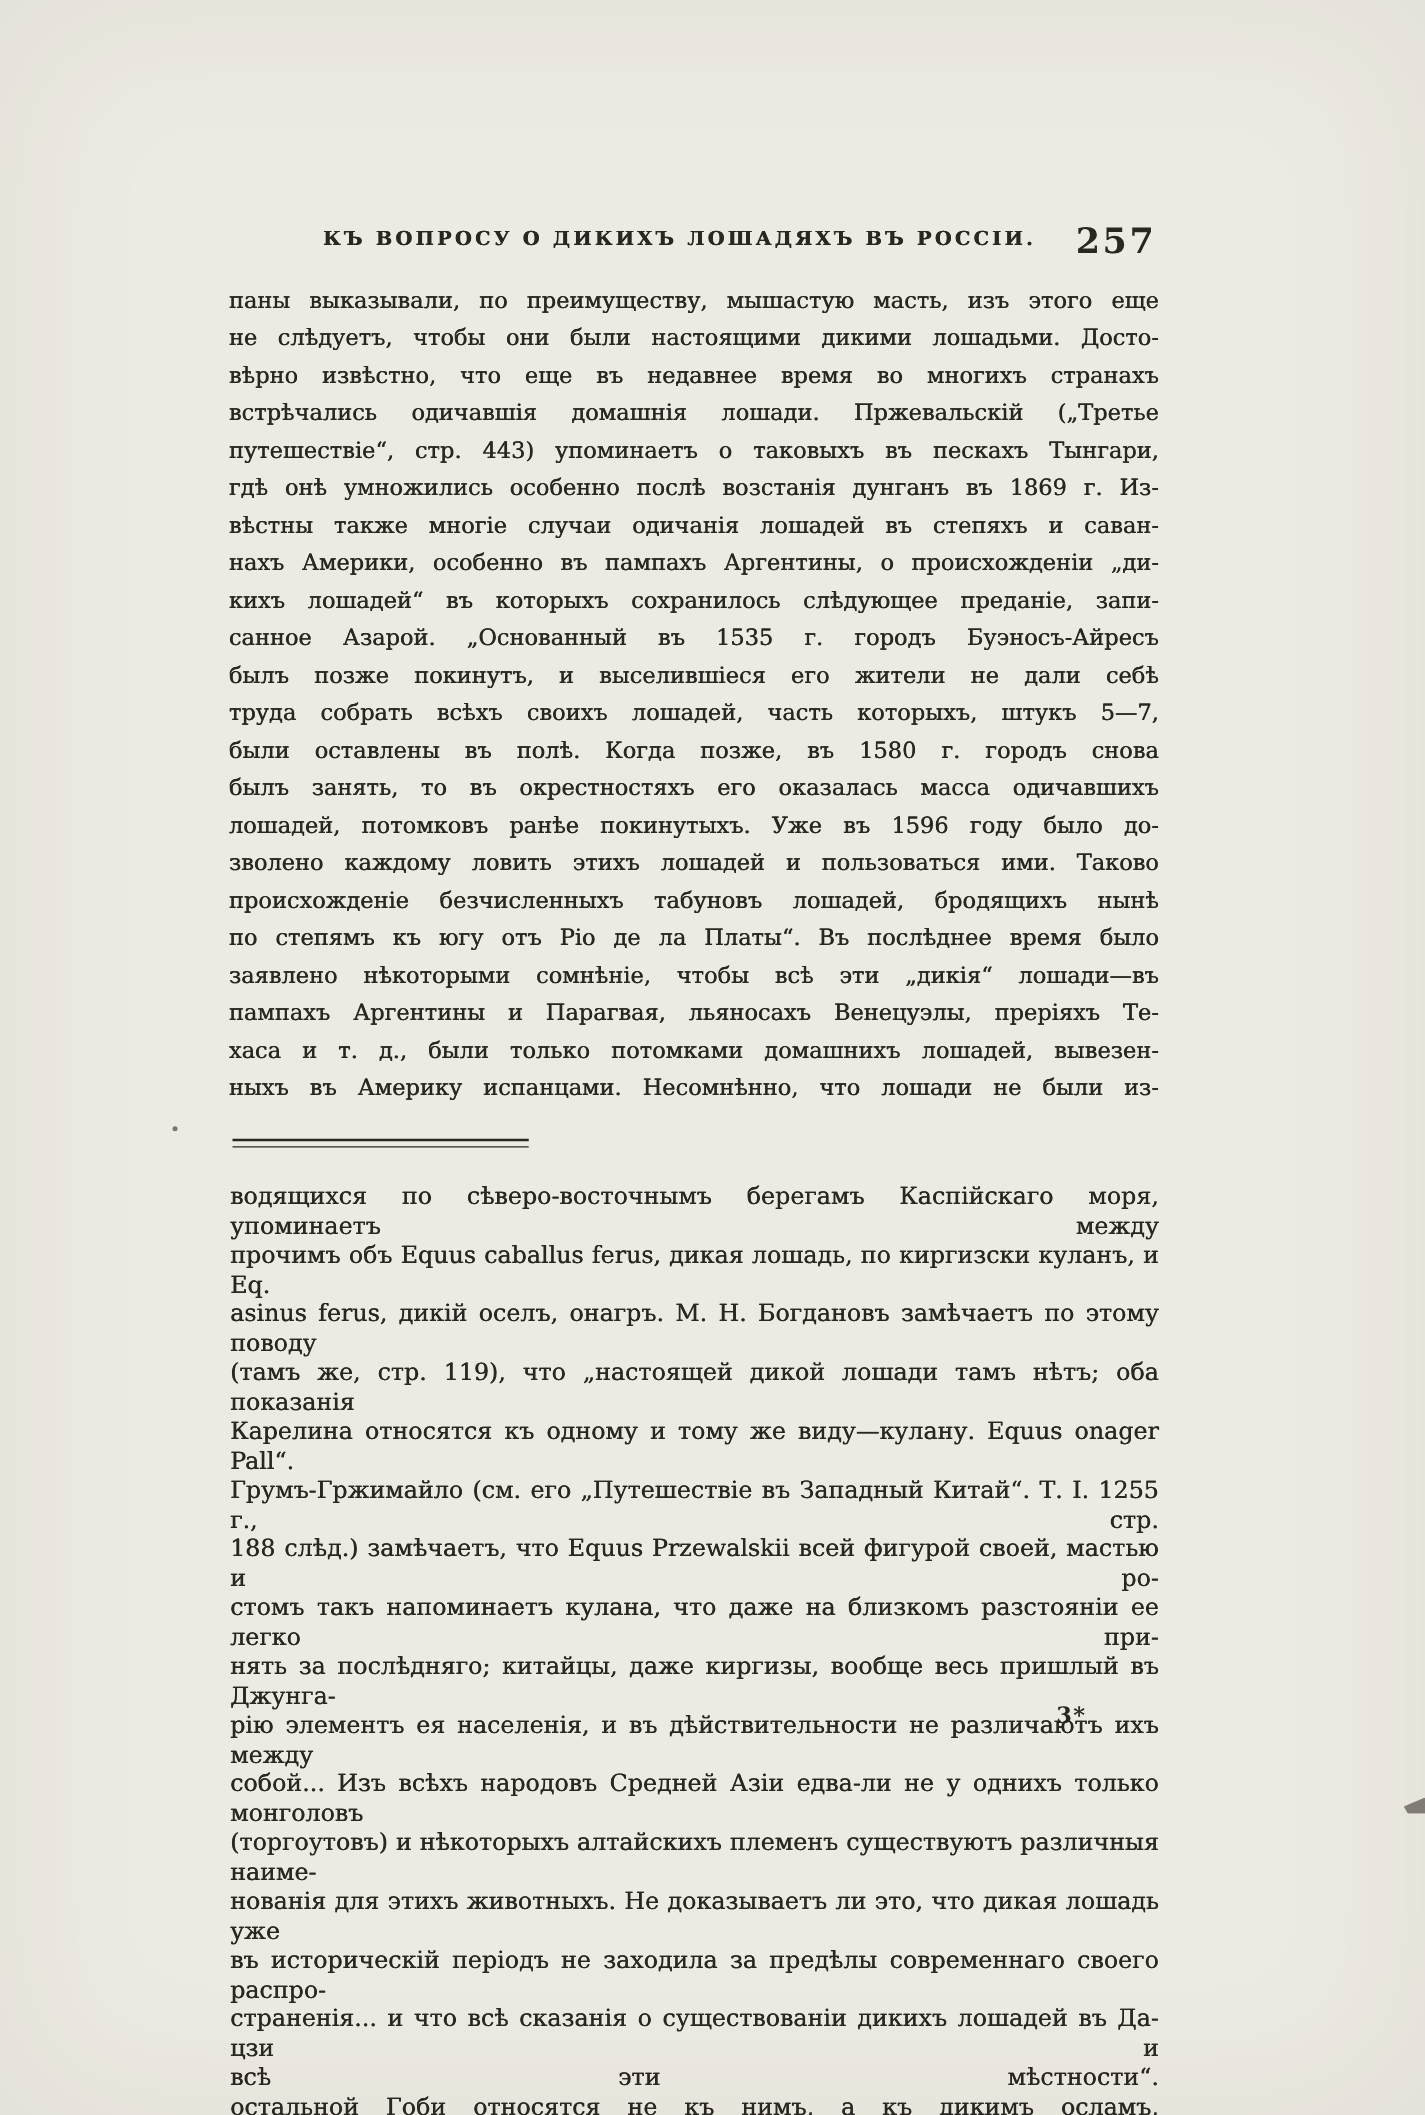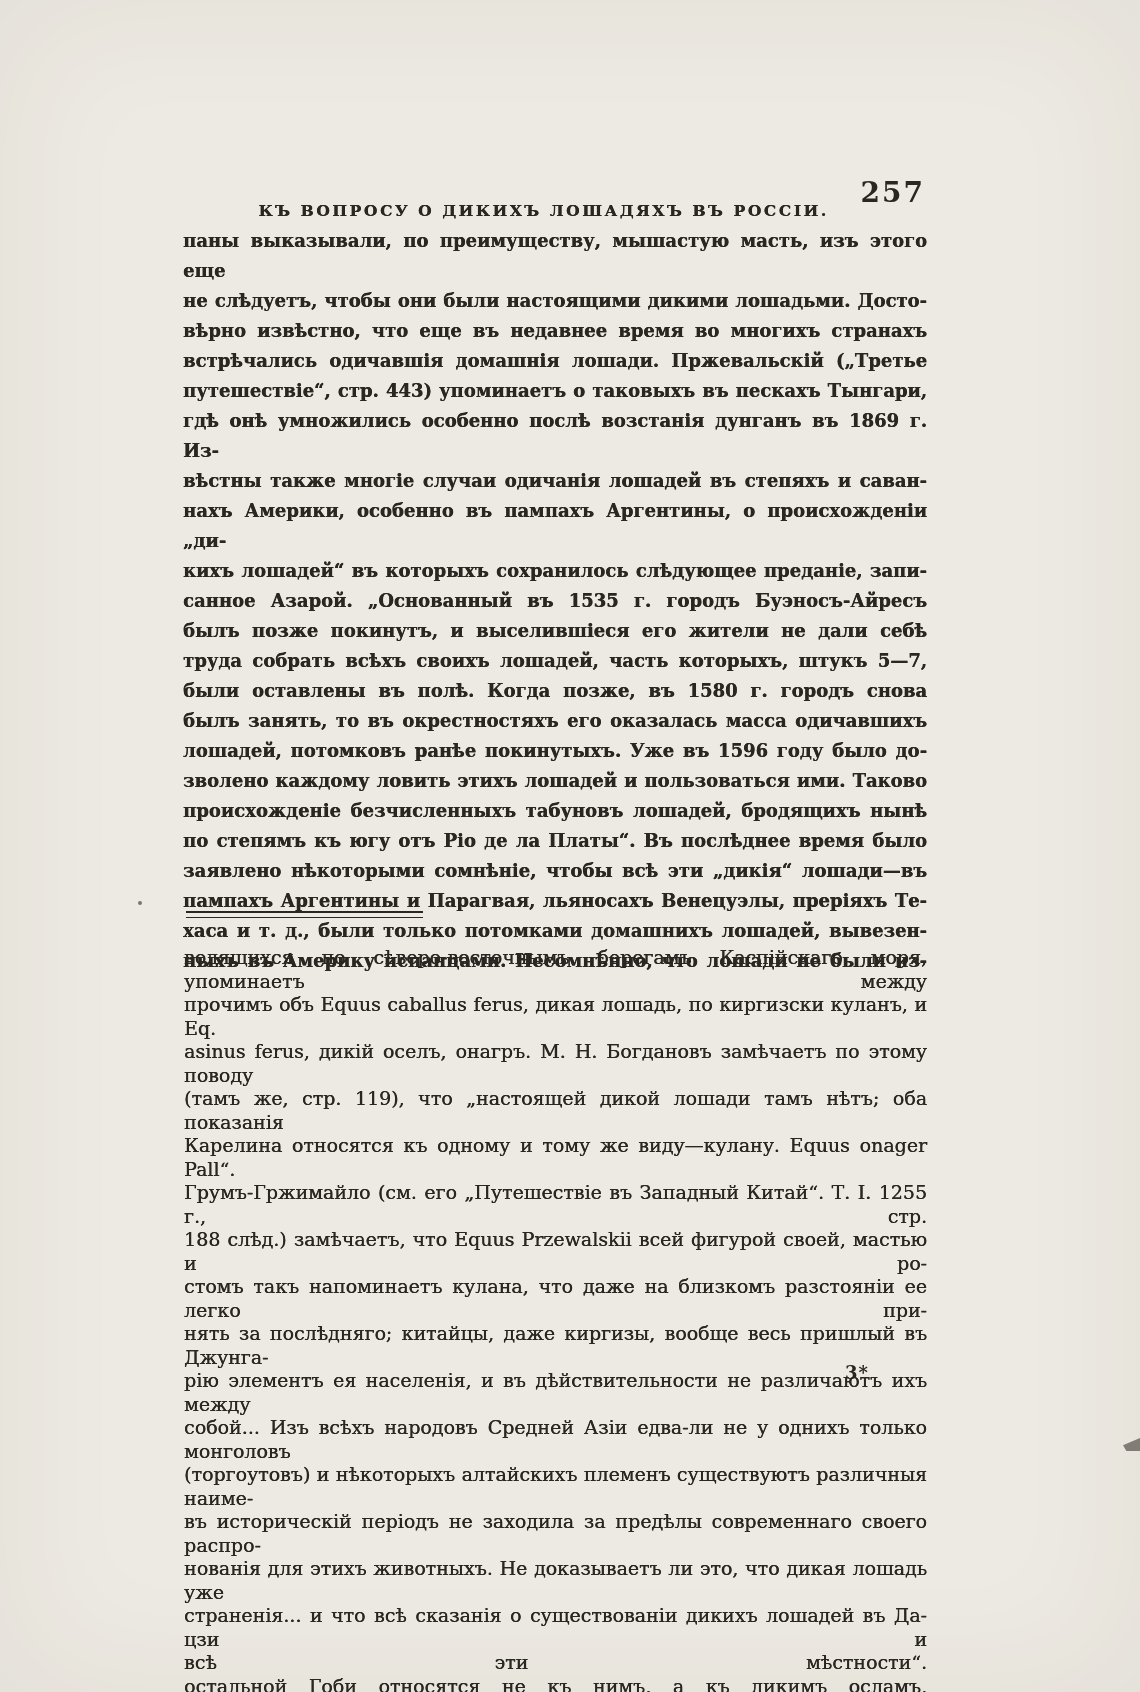--- a/index.html
+++ b/index.html
@@ -17,31 +17,29 @@
   }
   .page-header {
     position: absolute; top: 176px; left: 183px; width: 744px; height: 30px;
   }
   .running-title {
     position: absolute; left: 50%; top: 5px;
     transform: translateX(-52%);
     font-size: 15.5px; font-weight: bold;
     letter-spacing: 2.6px; white-space: nowrap;
     text-shadow: 0.3px 0 0 currentColor;
-    margin-top: 20px;
   }
   .page-number {
     position: absolute; right: 2px; top: 0;
     font-size: 28px; font-weight: bold; letter-spacing: 2px;
   }
   .body-text {
     position: absolute; top: 226px; left: 183px; width: 744px;
     font-size: 18px; line-height: 30px;
     text-shadow: 0.35px 0 0 currentColor;
-    font-weight: bold;
   }
   .line {
     text-align: justify;
     text-align-last: justify;
   }
   .footnote .line:last-child { text-align-last: left; }
   .speck {
     position: absolute; left: 138px; top: 901px;
     width: 4px; height: 4px; border-radius: 50%;
     background: #7a756c;
@@ -113,22 +111,22 @@
       <div class="line">asinus ferus, дикій оселъ, онагръ. М. Н. Богдановъ замѣчаетъ по этому поводу</div>
       <div class="line">(тамъ же, стр. 119), что „настоящей дикой лошади тамъ нѣтъ; оба показанія</div>
       <div class="line">Карелина относятся къ одному и тому же виду—кулану. Equus onager Pall“.</div>
       <div class="line">Грумъ-Гржимайло (см. его „Путешествіе въ Западный Китай“. Т. I. 1255 г., стр.</div>
       <div class="line">188 слѣд.) замѣчаетъ, что Equus Przewalskii всей фигурой своей, мастью и ро-</div>
       <div class="line">стомъ такъ напоминаетъ кулана, что даже на близкомъ разстояніи ее легко при-</div>
       <div class="line">нять за послѣдняго; китайцы, даже киргизы, вообще весь пришлый въ Джунга-</div>
       <div class="line">рію элементъ ея населенія, и въ дѣйствительности не различаютъ ихъ между</div>
       <div class="line">собой... Изъ всѣхъ народовъ Средней Азіи едва-ли не у однихъ только монголовъ</div>
       <div class="line">(торгоутовъ) и нѣкоторыхъ алтайскихъ племенъ существуютъ различныя наиме-</div>
+      <div class="line">нованія для этихъ животныхъ. Не доказываетъ ли это, что дикая лошадь уже</div>
       <div class="line">въ историческій періодъ не заходила за предѣлы современнаго своего распро-</div>
-      <div class="line">нованія для этихъ животныхъ. Не доказываетъ ли это, что дикая лошадь уже</div>
       <div class="line">страненія... и что всѣ сказанія о существованіи дикихъ лошадей въ Да-цзи и</div>
       <div class="line">всѣ эти мѣстности“.</div>
       <div class="line">остальной Гоби относятся не къ нимъ, а къ дикимъ осламъ, населяющимъ и нынѣ</div>
     </section>
 
   <div class="signature-mark">3*</div>
 
   <div class="edge-artifact"></div>
 
 </div>

